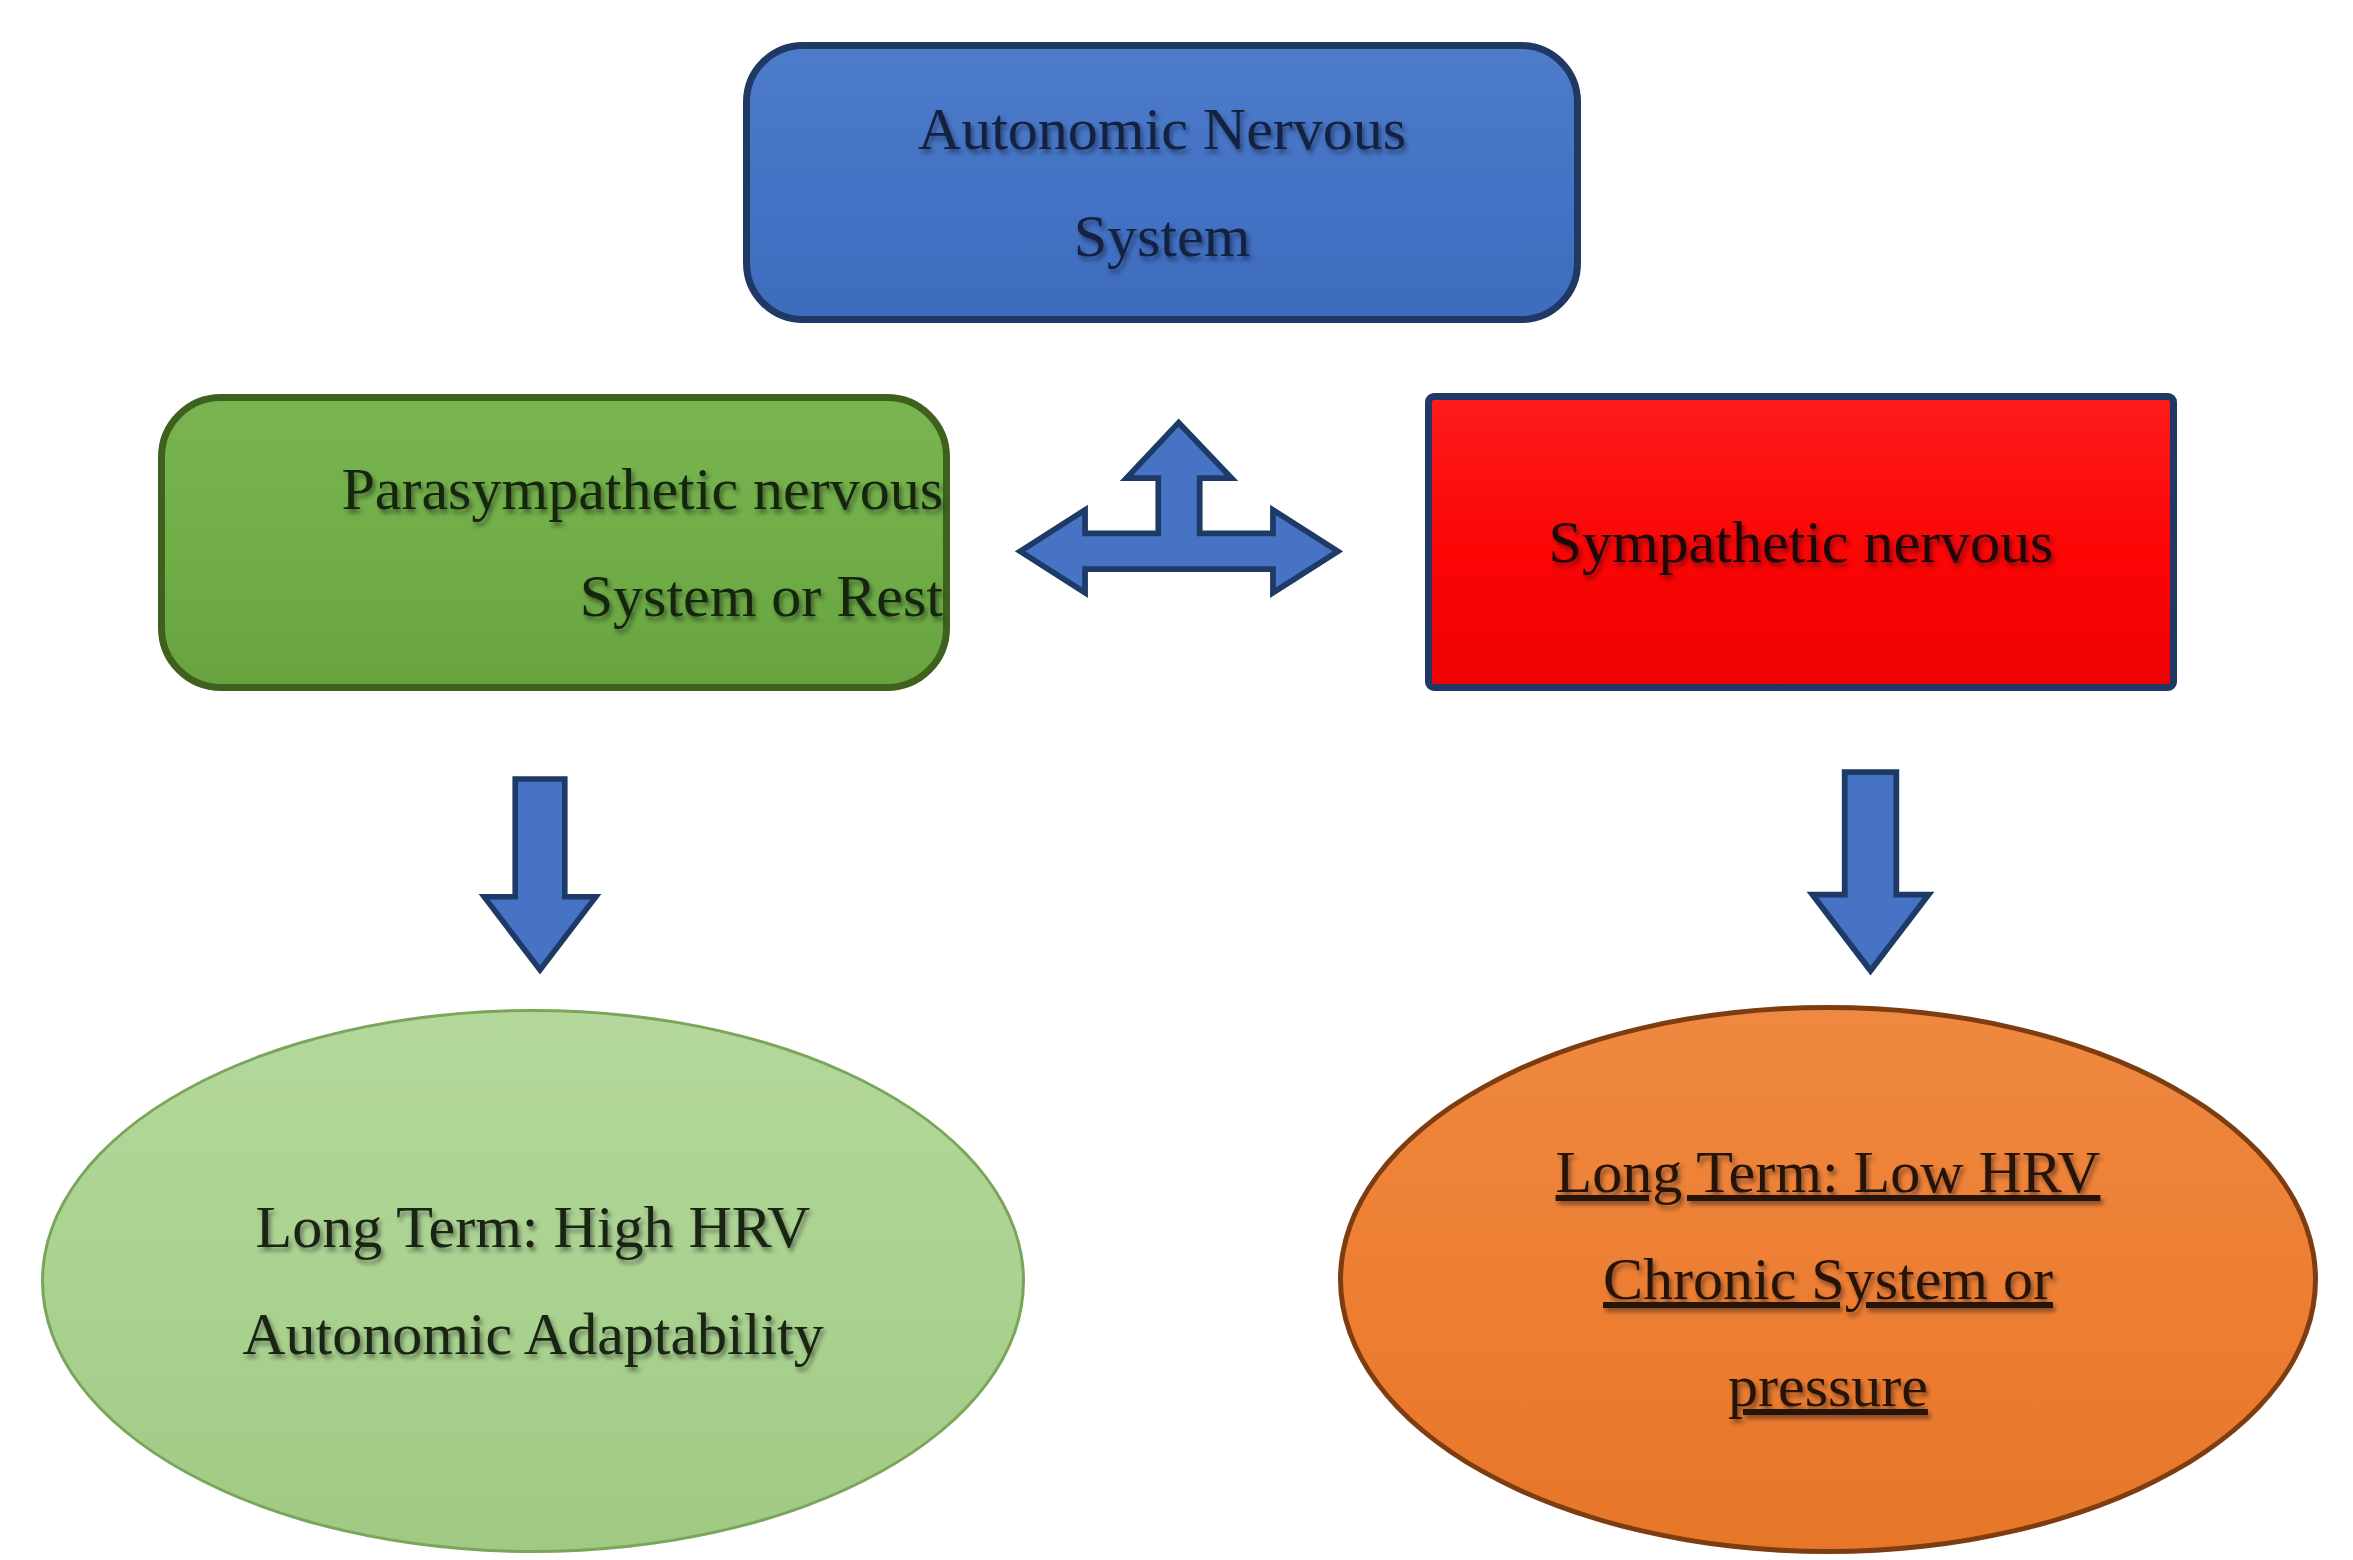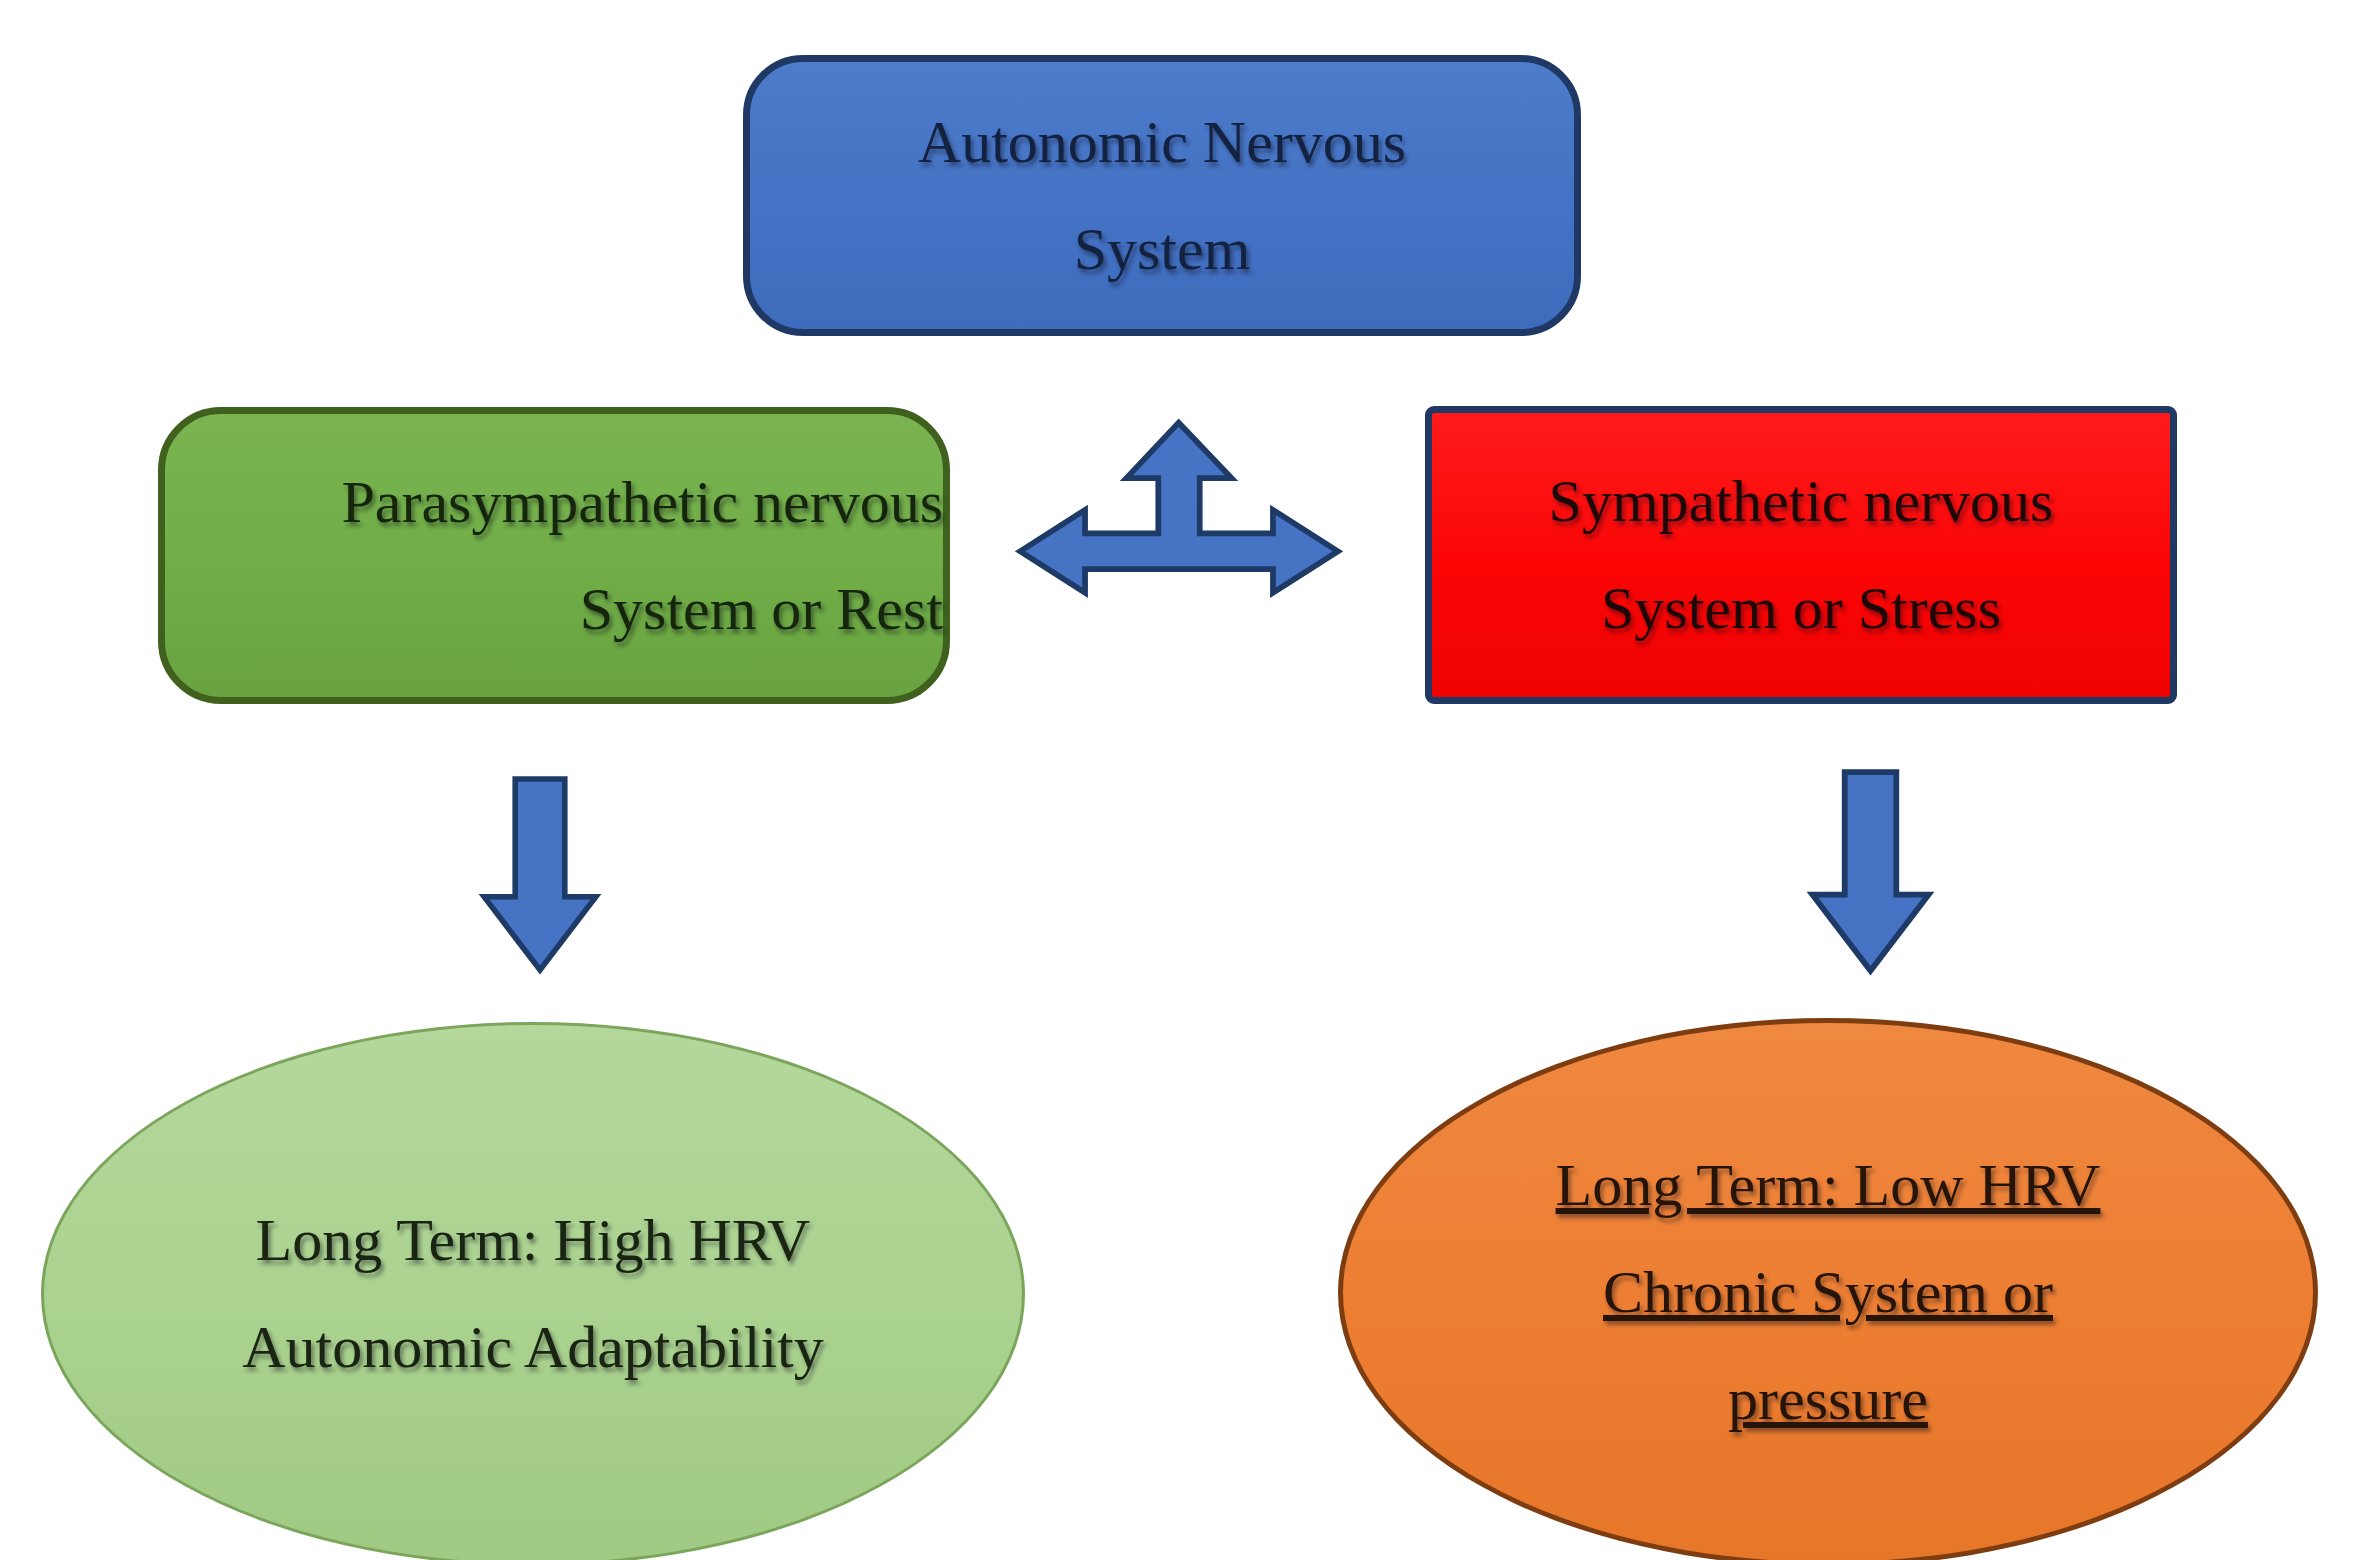--- a/index.html
+++ b/index.html
@@ -12,21 +12,20 @@
     font-family: "Liberation Serif", "DejaVu Serif", serif;
   }
   .node {
     position: absolute;
     display: flex;
     flex-direction: column;
     align-items: center;
     justify-content: center;
     text-align: center;
     box-sizing: border-box;
-    margin-top: 13px;
   }
   .node .line {
     display: block;
     white-space: nowrap;
     font-size: 60px;
     line-height: 1.78;
     text-shadow: 2.5px 3.8px 4.4px rgba(10, 10, 25, 0.45);
   }
   
   .box-autonomic {
@@ -86,21 +85,20 @@
     <span class="line">System</span>
   </div>
 
   <div class="node box-parasympathetic">
     <span class="line">Parasympathetic nervous</span>
     <span class="line">System or Rest</span>
   </div>
 
   <div class="node box-sympathetic">
     <span class="line">Sympathetic nervous</span>
-    <span class="line">System or Stress</span>
   </div>
 
   <svg class="arrow-svg arrow-three" viewBox="0 0 515 295" aria-hidden="true">
     <polygon points="8,210 110,145 110,182 225,182 225,95 175,95 257,8 340,95 290,95 290,182 405,182 405,145 507,210 405,275 405,238 110,238 110,275" fill="#4673c4" stroke="#1e3a66" stroke-width="9" stroke-linejoin="miter"></polygon>
   </svg>
 
   <svg class="arrow-svg arrow-down-left" viewBox="0 0 200 320" aria-hidden="true">
     <polygon points="60,6 140,6 140,196 190,196 100,314 10,196 60,196" fill="#4673c4" stroke="#1e3a66" stroke-width="9" stroke-linejoin="miter"></polygon>
   </svg>
 

